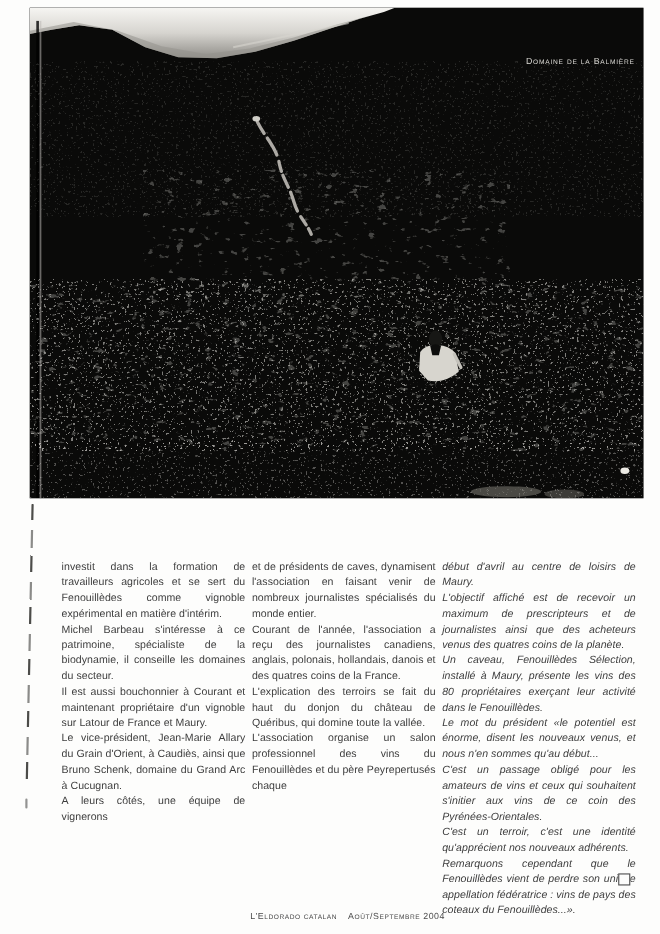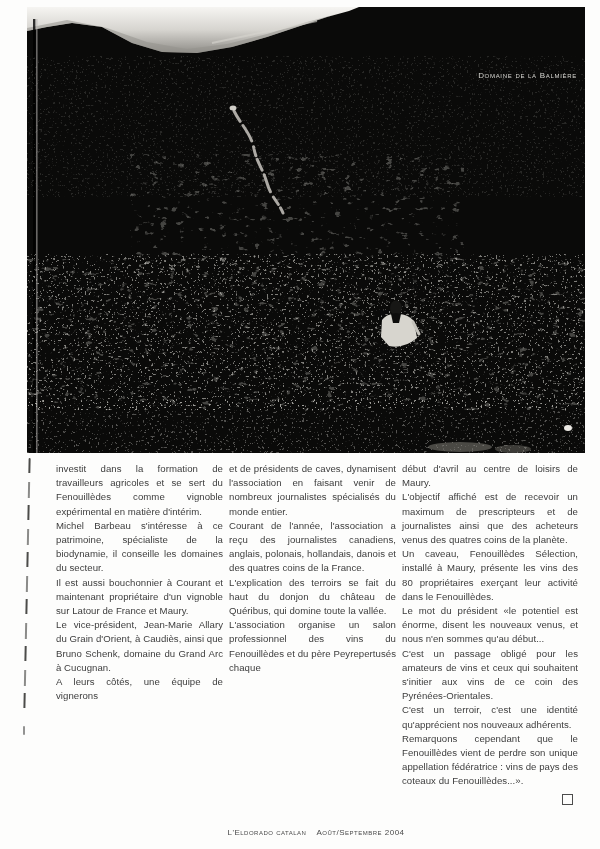--- a/index.html
+++ b/index.html
@@ -16,21 +16,21 @@
   .photo {
     position: absolute;
     left: 27px; top: 7px;
     width: 558px; height: 446px;
     background: #0a0a09;
     overflow: hidden;
   }
   .photo svg { display: block; }
   .photo-caption {
     position: absolute;
-    top: 64px; right: 8px;
+    top: 44px; right: 8px;
     color: #d8d7d2;
     font-size: 8px;
     letter-spacing: 0.7px;
     font-variant: small-caps;
     white-space: nowrap;
   }
 
   
   .fold-line {
     position: absolute;
@@ -53,22 +53,22 @@
   }
 
   
   .columns {
     position: absolute;
     left: 56px; top: 462px;
     width: 522px;
     display: flex;
     gap: 6px;
   }
-  .col { width: 167px; }
-  .col:last-child { width: 176px; }
+  .col { width: 167px; margin-top: 47px; }
+  .col:last-child { width: 176px; font-style: italic; }
   .col p {
     margin: 0;
     font-size: 9.6px;
     line-height: 14.2px;
     color: #3d3d3d;
     text-align: justify;
     letter-spacing: 0.05px;
   }
 
   .end-mark {

